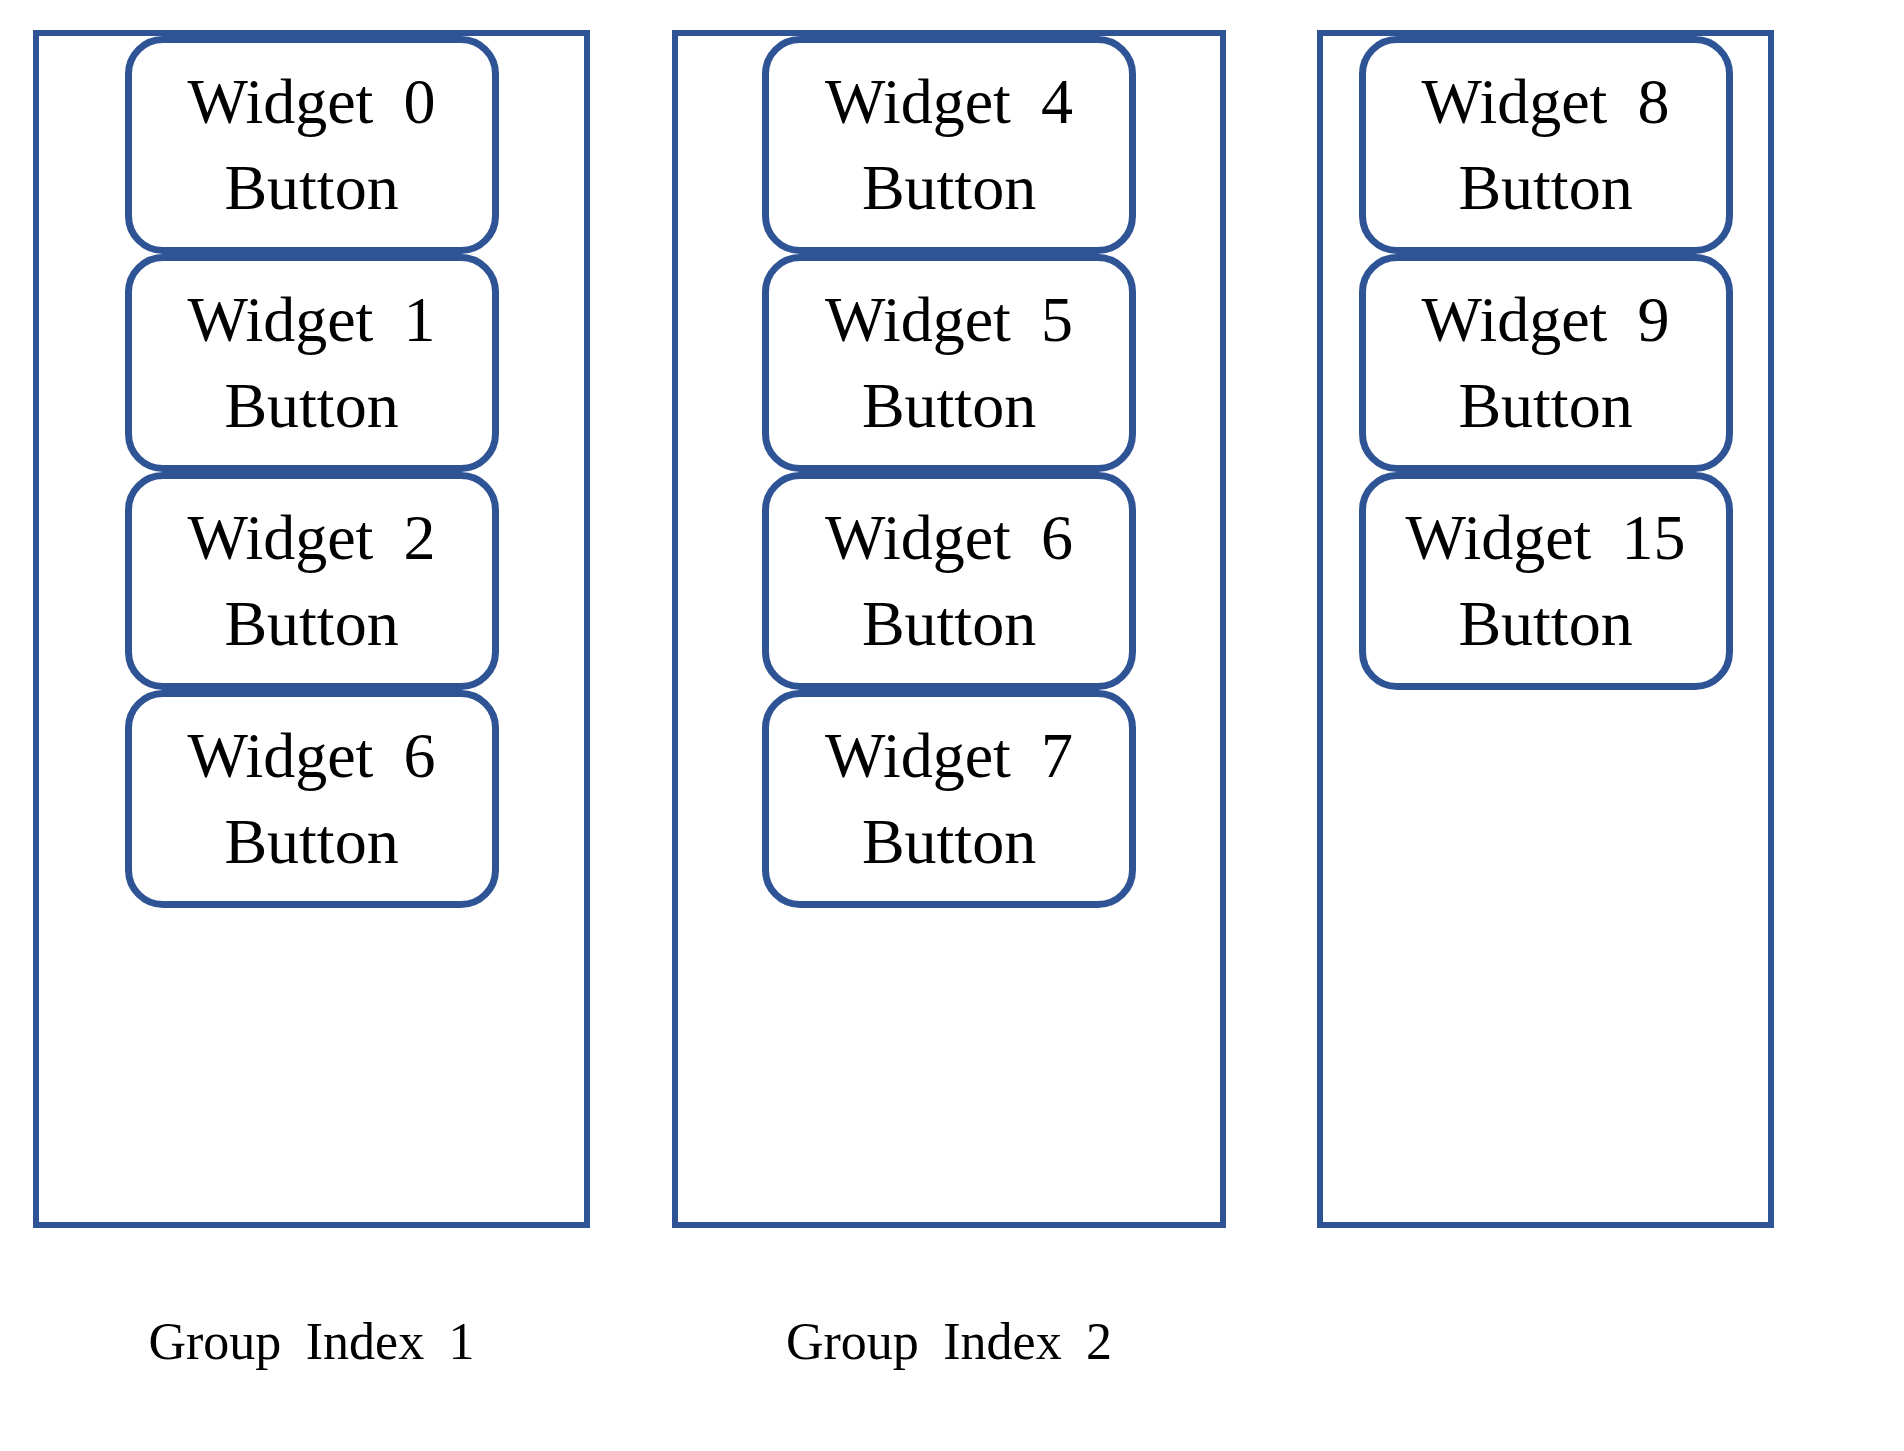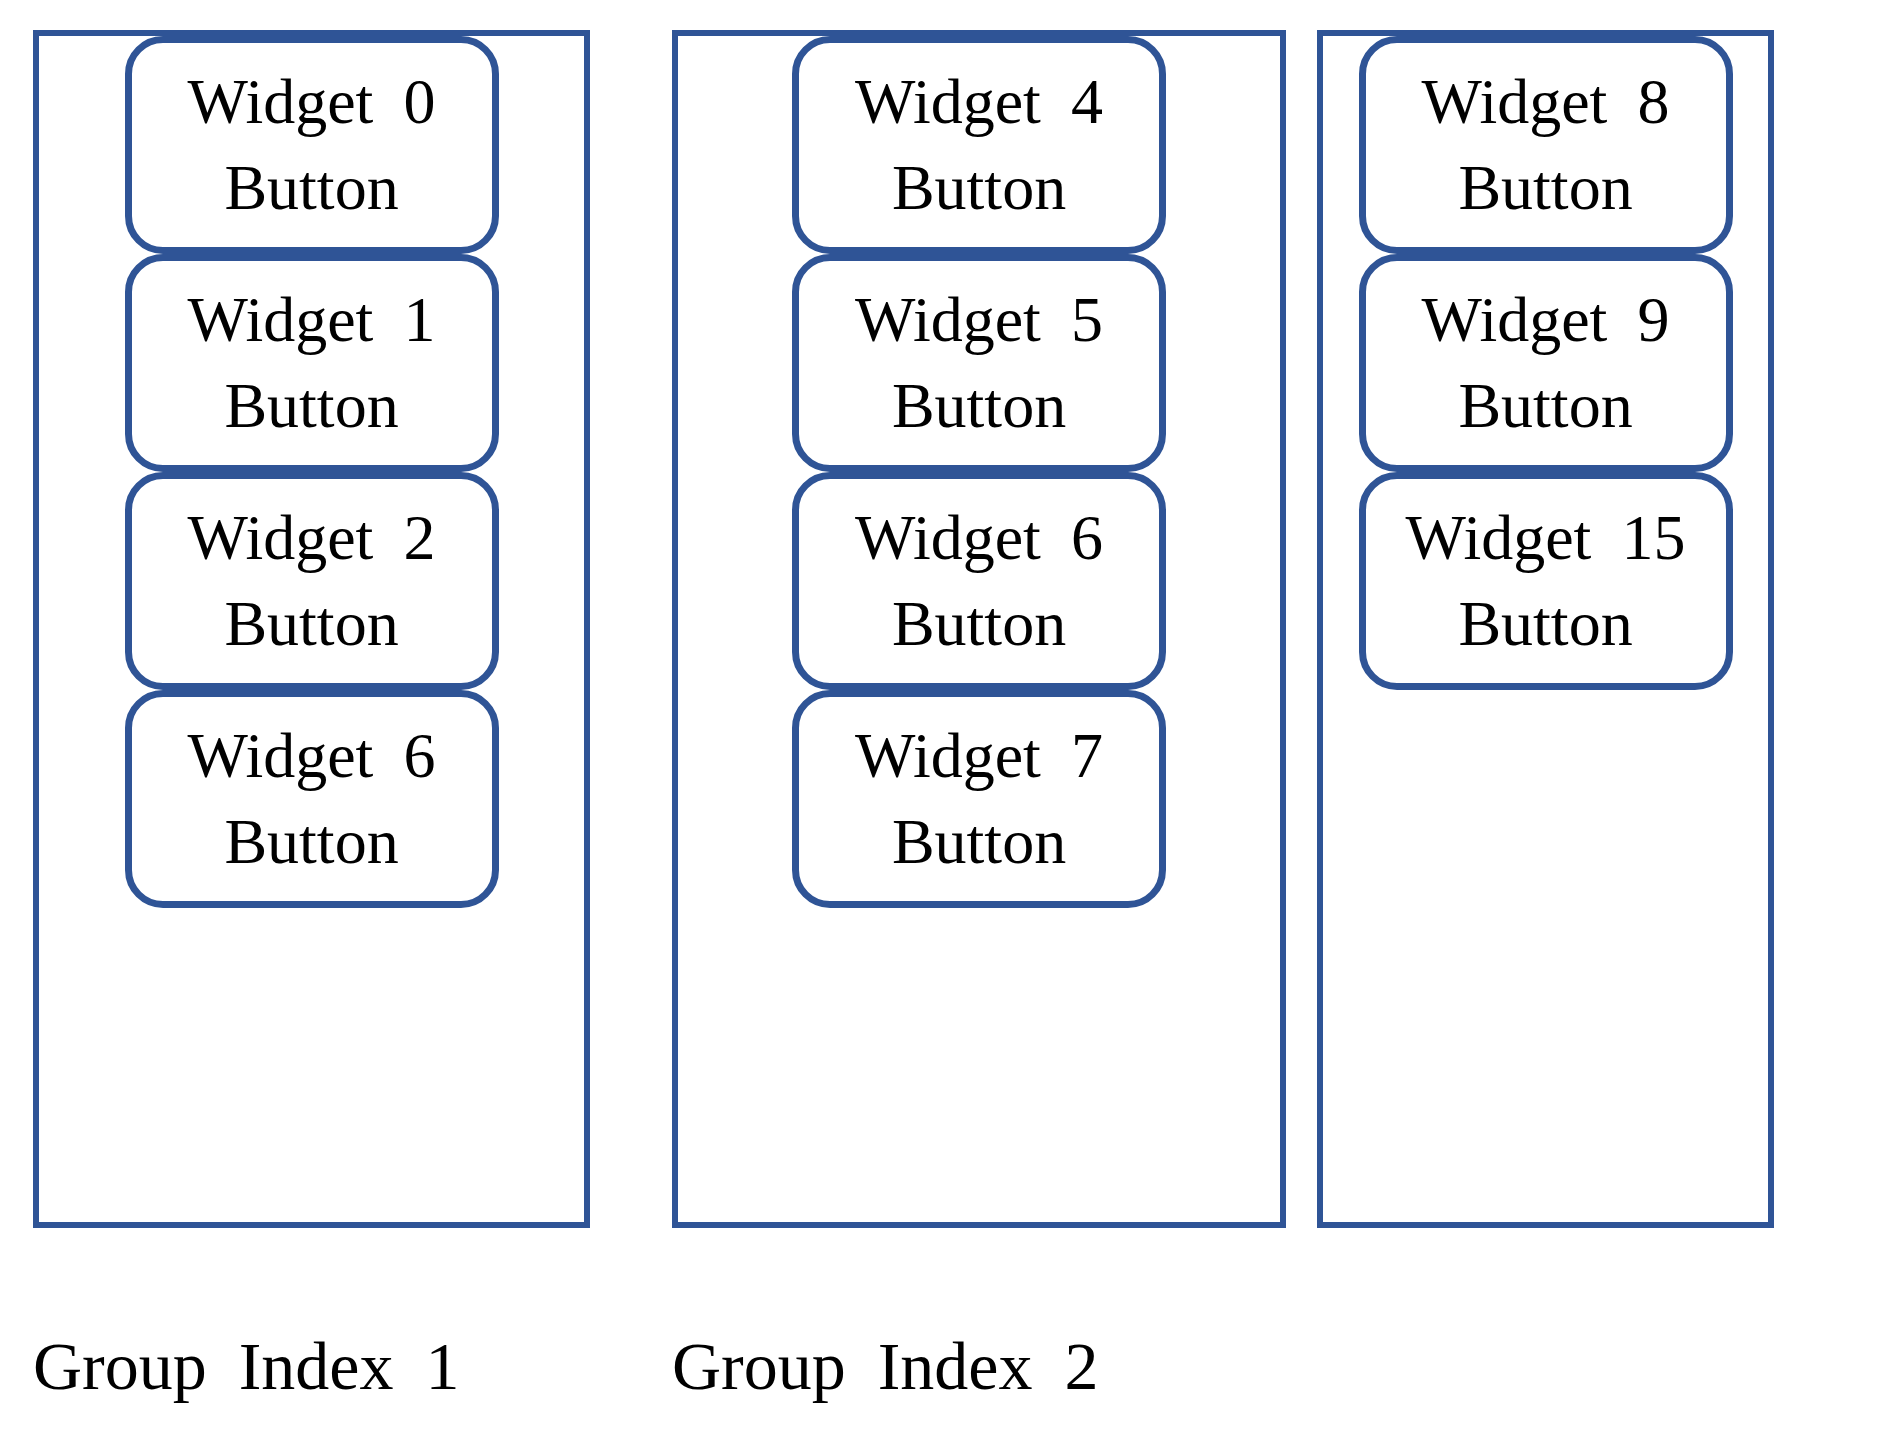--- a/index.html
+++ b/index.html
@@ -20,21 +20,21 @@
     top:30px;
     height:1198px;
     box-sizing:border-box;
     border:6px solid var(--accent);
     background:var(--bg);
     display:flex;
     flex-direction:column;
     align-items:center;
   }
   .group:nth-child(1) { left:33px;   width:557px; }
-  .group:nth-child(2) { left:672px;  width:614px; }
+  .group:nth-child(2) { left:672px;  width:554px; }
   .group:nth-child(3) { left:1317px; width:457px; }
 
   
   .widget-button {
     width:374px; height:218px;
     box-sizing:border-box;
     border:7px solid var(--accent);
     border-radius:38px;
     background:var(--bg);
     display:flex;
@@ -52,27 +52,26 @@
     white-space:nowrap;
     color:var(--text);
   }
 
   
   .group-label {
     position:absolute;
     top:calc(100% + 70px);
     left:-6px;
     width:calc(100% + 12px);
-    text-align:left;
-    font-size:68px;
+    text-align:center;
+    font-size:52px;
     line-height:100px;
     word-spacing:0.22em;
     white-space:nowrap;
     color:var(--text);
-    margin-top:24px;
   }
 </style>
 </head>
 <body>
 
 <div class="diagram" id="diagram-root">
     <section class="group">
     <div class="widget-button">
     <span class="btn-line">Widget 0</span>
     <span class="btn-line">Button</span>

